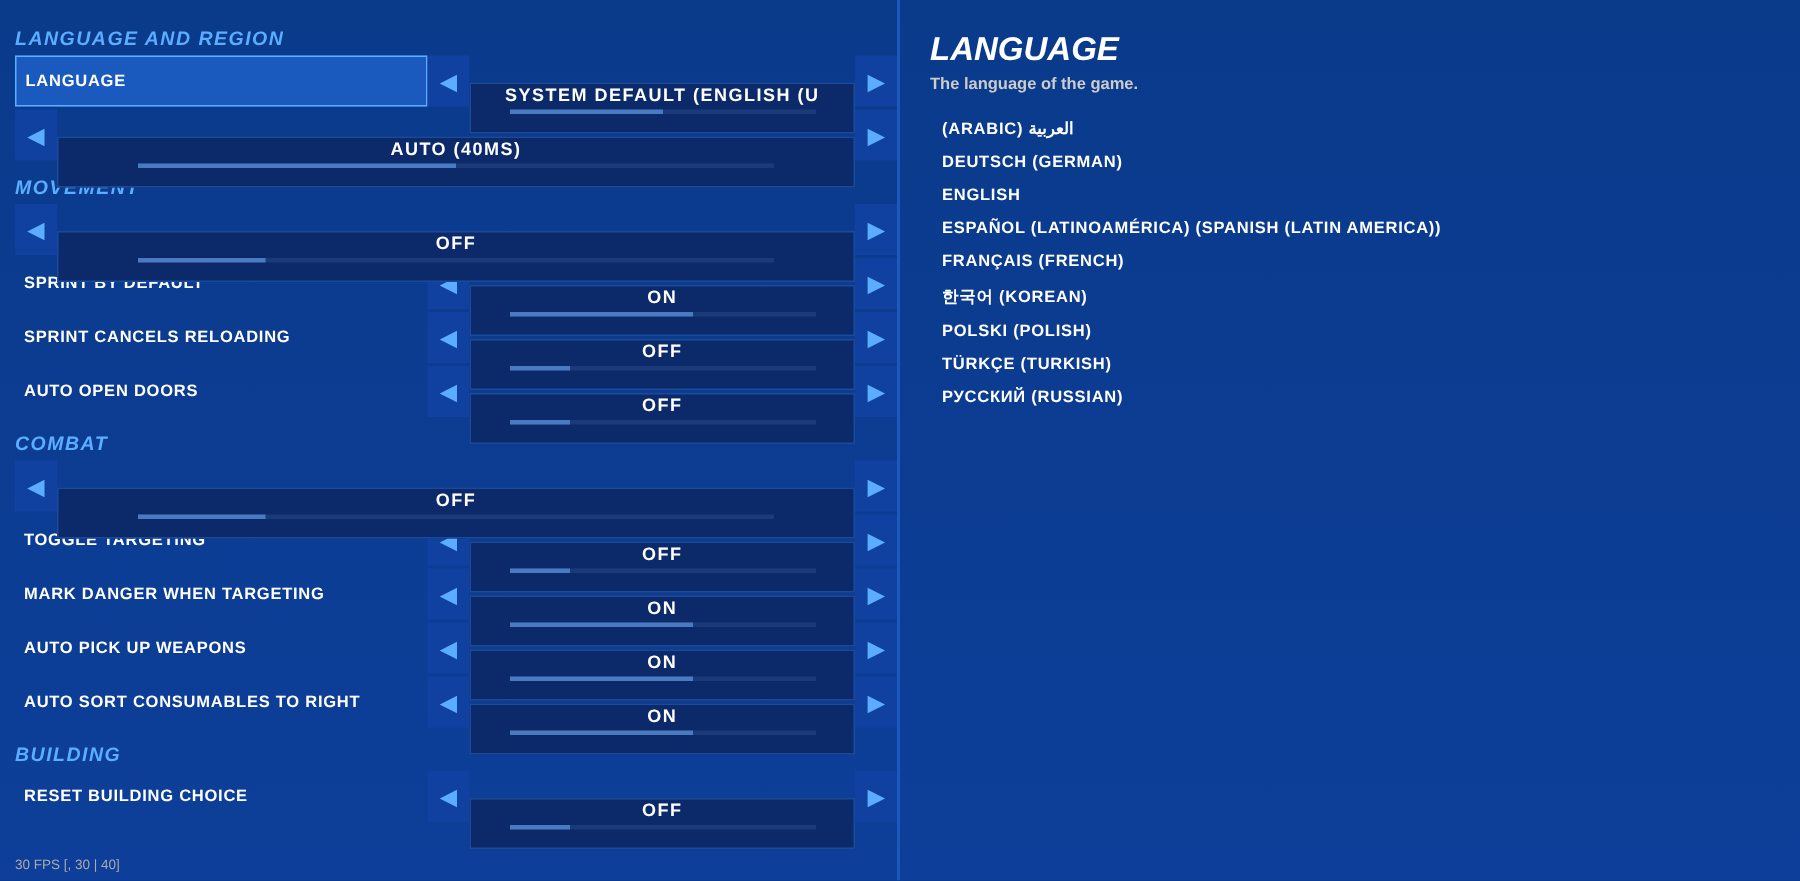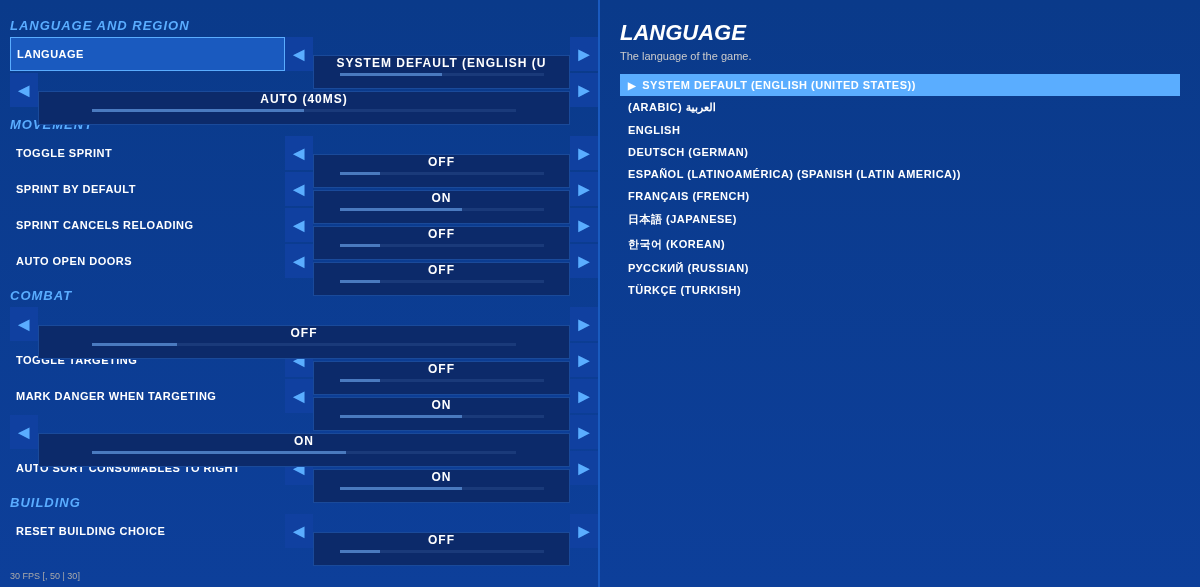--- a/index.html
+++ b/index.html
@@ -112,21 +112,21 @@
       font-weight: 900;
       font-size: 22px;
       color: #fff;
       text-transform: uppercase;
       margin-bottom: 4px;
     }
     .lang-subtitle {
       font-size: 11px;
       color: #ccc;
       margin-bottom: 12px;
-      font-weight: normal;
+      font-weight: bold;
     }
     .lang-list {
       list-style: none;
     }
     .lang-item {
       font-weight: 900;
       font-size: 11px;
       color: #fff;
       text-transform: uppercase;
       letter-spacing: 0.5px;
@@ -179,21 +179,20 @@
             <div class="value-text">AUTO (40MS)</div>
             <div class="value-bar-track">
               <div class="value-bar-fill" style="width: 50%;"></div>
             </div>
           </div>
           <button class="arrow-btn">▶</button>
         </div>
       </div>
       <div class="section-title">MOVEMENT</div>
       <div class="setting-row">
-        <div class="setting-label">TOGGLE SPRINT</div>
         <div class="control-group">
           <button class="arrow-btn">◀</button>
           <div class="value-box">
             <div class="value-text">OFF</div>
             <div class="value-bar-track">
               <div class="value-bar-fill" style="width: 20%;"></div>
             </div>
           </div>
           <button class="arrow-btn">▶</button>
         </div>
@@ -270,20 +269,21 @@
           <div class="value-box">
             <div class="value-text">ON</div>
             <div class="value-bar-track">
               <div class="value-bar-fill" style="width: 60%;"></div>
             </div>
           </div>
           <button class="arrow-btn">▶</button>
         </div>
       </div>
       <div class="setting-row">
+        <div class="setting-label">AUTO PICK UP WEAPONS</div>
         <div class="control-group">
           <button class="arrow-btn">◀</button>
           <div class="value-box">
             <div class="value-text">ON</div>
             <div class="value-bar-track">
               <div class="value-bar-fill" style="width: 60%;"></div>
             </div>
           </div>
           <button class="arrow-btn">▶</button>
         </div>
@@ -309,31 +309,30 @@
           <div class="value-box">
             <div class="value-text">OFF</div>
             <div class="value-bar-track">
               <div class="value-bar-fill" style="width: 20%;"></div>
             </div>
           </div>
           <button class="arrow-btn">▶</button>
         </div>
       </div>
     </div>
-  <div class="fps-bar">30 FPS [, 50 | 30]</div>
+  <div class="fps-bar">30 FPS [, 30 | 40]</div>
 </div>
 
 <div class="right-panel">
   <div class="lang-title">LANGUAGE</div>
   <div class="lang-subtitle">The language of the game.</div>
   <ul class="lang-list" id="lang-list">
-      <li class="lang-item selected">SYSTEM DEFAULT (ENGLISH (UNITED STATES))</li>
       <li class="lang-item">(ARABIC) العربية</li>
+      <li class="lang-item">DEUTSCH (GERMAN)</li>
       <li class="lang-item">ENGLISH</li>
-      <li class="lang-item">DEUTSCH (GERMAN)</li>
       <li class="lang-item">ESPAÑOL (LATINOAMÉRICA) (SPANISH (LATIN AMERICA))</li>
       <li class="lang-item">FRANÇAIS (FRENCH)</li>
-      <li class="lang-item">日本語 (JAPANESE)</li>
       <li class="lang-item">한국어 (KOREAN)</li>
+      <li class="lang-item">POLSKI (POLISH)</li>
+      <li class="lang-item">TÜRKÇE (TURKISH)</li>
       <li class="lang-item">РУССКИЙ (RUSSIAN)</li>
-      <li class="lang-item">TÜRKÇE (TURKISH)</li>
     </ul>
 </div>
 
 </body></html>

